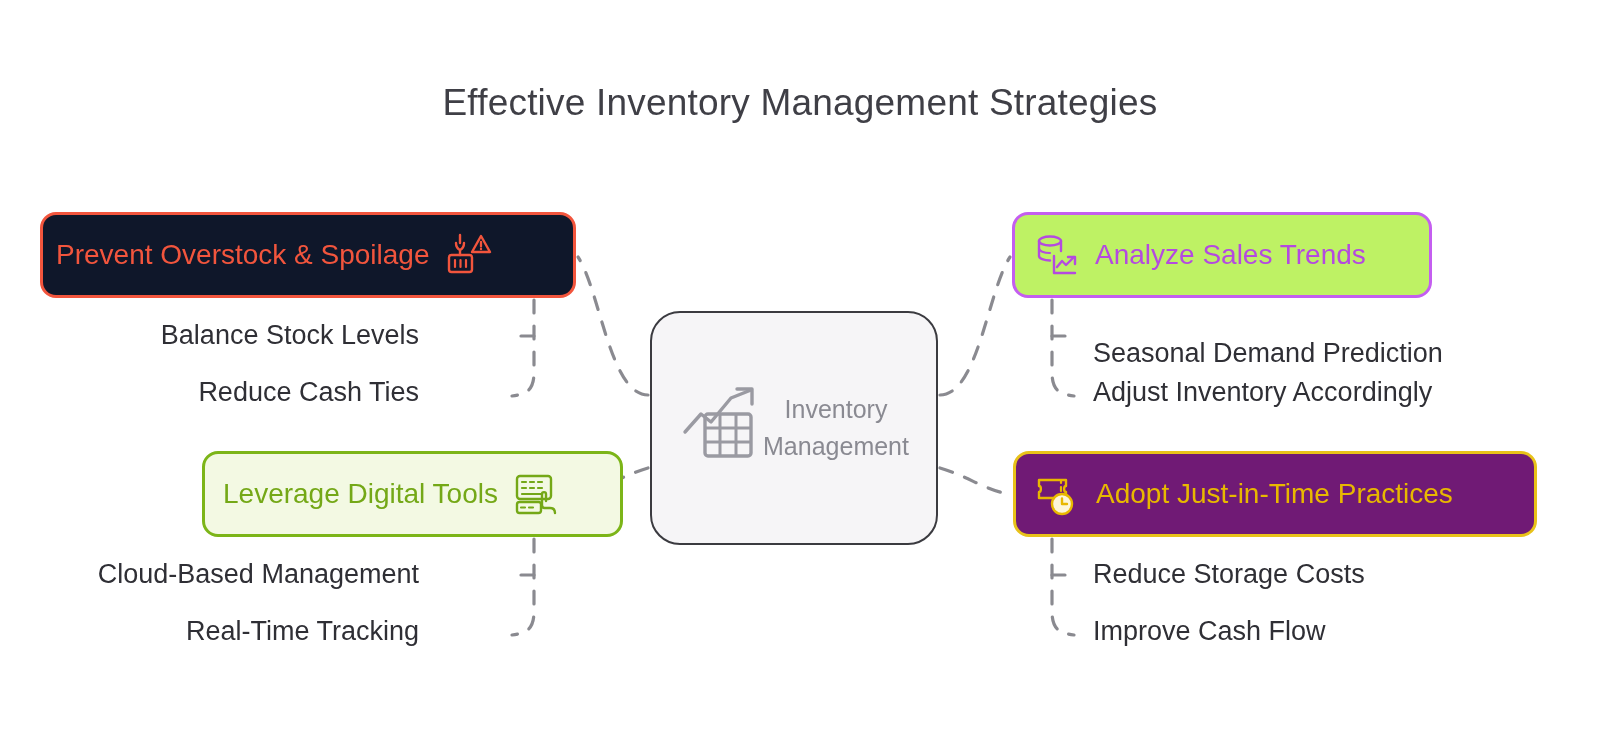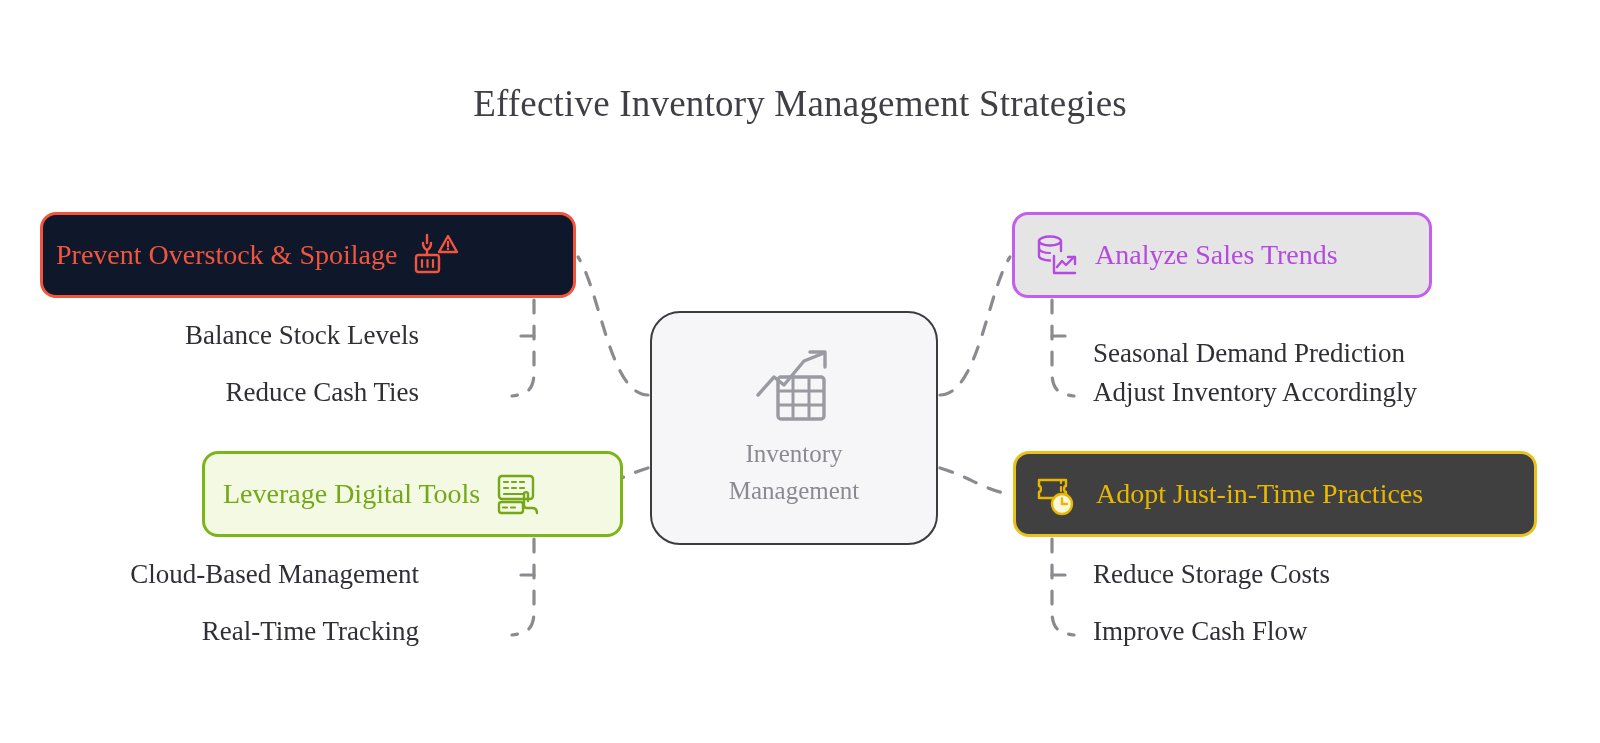--- a/index.html
+++ b/index.html
@@ -11,21 +11,20 @@
     font-family: "Liberation Sans", sans-serif;
     width: 1600px;
     height: 743px;
     overflow: hidden;
     position: relative;
   }
   #canvas {
     position: relative;
     width: 1524px;
     height: 743px;
-    font-family: Liberation Serif, serif;
   }
 
   
   #page-title {
     position: absolute;
     left: 0;
     top: 82px;
     width: 1600px;
     text-align: center;
     font-size: 37px;
@@ -50,21 +49,21 @@
     position: absolute;
     left: 650px;
     top: 311px;
     width: 288px;
     height: 234px;
     box-sizing: border-box;
     border: 2.5px solid #3b3b40;
     border-radius: 30px;
     background: #f6f5f7;
     display: flex;
-    flex-direction: column;
+    flex-direction: row;
     align-items: center;
     justify-content: center;
   }
   #center-node .center-icon {
     margin-bottom: 6px;
   }
   #center-node .center-label {
     font-size: 25px;
     line-height: 1.48;
     color: #8a8a92;
@@ -186,21 +185,21 @@
         <path d="M16 19 V24" stroke="#f2553d" stroke-width="2.4" stroke-linecap="round"></path>
         <rect x="5" y="24" width="23" height="17" rx="2.5" stroke="#f2553d" stroke-width="2.4"></rect>
         <path d="M11 29 V36 M16.5 29 V36 M22 29 V36" stroke="#f2553d" stroke-width="2.2" stroke-linecap="round"></path>
         <path d="M37 5 L46 21 H28 Z" stroke="#f2553d" stroke-width="2.4" stroke-linejoin="round"></path>
         <path d="M37 11 V15.5" stroke="#f2553d" stroke-width="2.3" stroke-linecap="round"></path>
         <circle cx="37" cy="18" r="1.2" fill="#f2553d"></circle>
       </svg>
     </span>
   </div>
 
-  <div class="node" id="node-analyze" style="border-color:#c45ef0; background:#e5e5e5;">
+  <div class="node" id="node-analyze" style="border-color:#c45ef0; background:#bef264;">
     <span class="node-icon">
       <svg width="48" height="48" viewBox="0 0 48 48" fill="none" xmlns="http://www.w3.org/2000/svg">
         <ellipse cx="17" cy="10" rx="11" ry="4.5" stroke="#b44ae0" stroke-width="2.4"></ellipse>
         <path d="M6 10 V25 C6 27.5 11 29.5 17 29.5" stroke="#b44ae0" stroke-width="2.4" stroke-linecap="round"></path>
         <path d="M28 10 V20" stroke="#b44ae0" stroke-width="2.4" stroke-linecap="round"></path>
         <path d="M6 17.5 C6 20 11 22 17 22" stroke="#b44ae0" stroke-width="2.2" stroke-linecap="round"></path>
         <path d="M21 42 V25 M21 42 H42" stroke="#b44ae0" stroke-width="2.4" stroke-linecap="round" stroke-linejoin="round"></path>
         <path d="M24 36 L29 30 L33 34 L41 26" stroke="#b44ae0" stroke-width="2.4" stroke-linecap="round" stroke-linejoin="round"></path>
         <path d="M35 26 H42 V33" stroke="#b44ae0" stroke-width="2.4" stroke-linecap="round" stroke-linejoin="round"></path>
       </svg>
@@ -215,21 +214,21 @@
         <rect x="5" y="6" width="34" height="23" rx="3" stroke="#74a817" stroke-width="2.4"></rect>
         <path d="M10 12 h4 M18 12 h4 M26 12 h4 M10 18 h4 M18 18 h4 M26 18 h4 M10 24 h20" stroke="#74a817" stroke-width="2.2" stroke-linecap="round"></path>
         <rect x="5" y="32" width="24" height="11" rx="2.5" stroke="#74a817" stroke-width="2.4"></rect>
         <path d="M9 37.5 h4 M17 37.5 h4" stroke="#74a817" stroke-width="2.2" stroke-linecap="round"></path>
         <path d="M30 24 V35 C30 37 31 38 32.5 38 L38 38 C41 38 43 40 43 43" stroke="#74a817" stroke-width="2.4" stroke-linecap="round" stroke-linejoin="round"></path>
         <path d="M30 24 C30 21.5 34 21.5 34 24 V31" stroke="#74a817" stroke-width="2.4" stroke-linecap="round" stroke-linejoin="round"></path>
       </svg>
     </span>
   </div>
 
-  <div class="node" id="node-adopt" style="border-color:#e8c21a; background:#404040;">
+  <div class="node" id="node-adopt" style="border-color:#e8c21a; background:#701a75;">
     <span class="node-icon">
       <svg width="48" height="48" viewBox="0 0 48 48" fill="none" xmlns="http://www.w3.org/2000/svg">
         <path d="M5 10 H32 V16 C29.5 16 29.5 22 32 22 V28 H5 V22 C7.5 22 7.5 16 5 16 Z" stroke="#e8b800" stroke-width="2.4" stroke-linejoin="round"></path>
         <path d="M27 10 V13 M27 17 V21 M27 25 V28" stroke="#e8b800" stroke-width="2.2" stroke-linecap="round"></path>
         <circle cx="28" cy="34" r="10" fill="#fdf6d8" stroke="#e8b800" stroke-width="2.4"></circle>
         <path d="M28 28.5 V34 H33" stroke="#e8b800" stroke-width="2.4" stroke-linecap="round" stroke-linejoin="round"></path>
       </svg>
     </span>
     <span class="node-label" style="color:#e8b800;">Adopt Just-in-Time Practices</span>
   </div>

